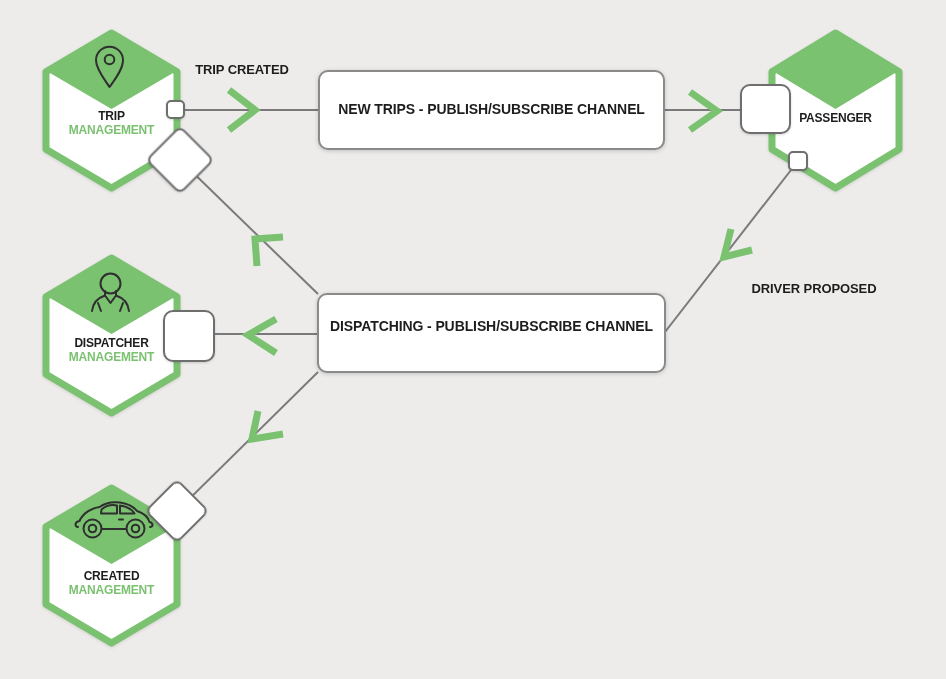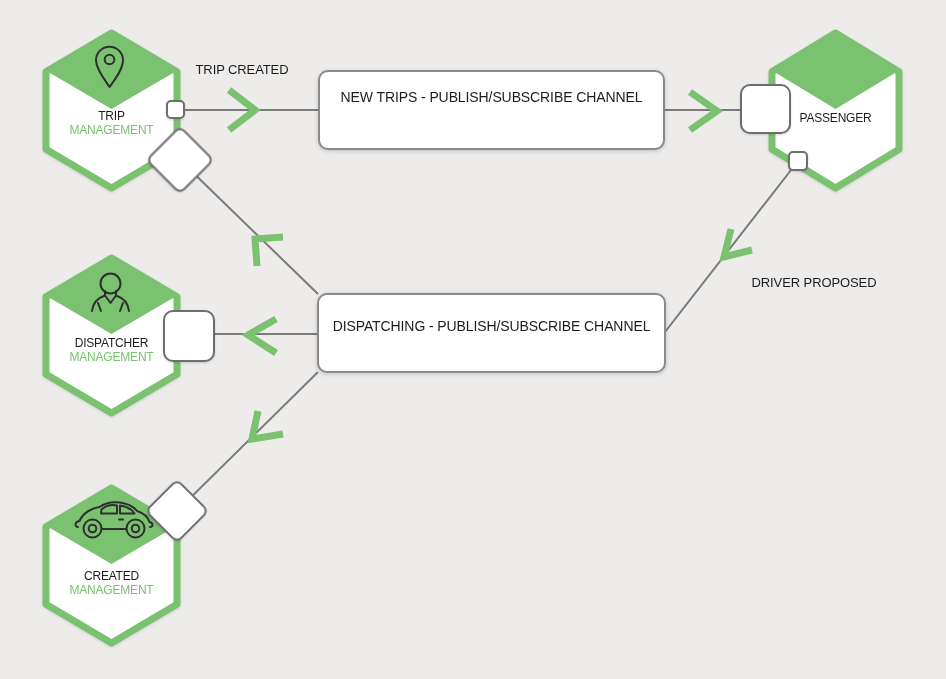--- a/index.html
+++ b/index.html
@@ -12,21 +12,21 @@
   body{background:var(--background);font-family:"Liberation Sans",sans-serif;position:relative}
   #canvas{position:absolute;inset:0;width:946px;height:679px}
   svg{position:absolute;left:0;top:0}
   .edge-line{stroke:var(--line-gray);stroke-width:2;fill:none}
   .hex{fill:var(--node-fill);stroke:var(--accent-green);stroke-width:7;stroke-linejoin:round;filter:drop-shadow(0 1px 1.5px rgba(0,0,0,.12))}
   .hex-face{fill:var(--accent-green)}
   .port{fill:var(--node-fill);stroke:var(--connector-gray);stroke-width:2;filter:drop-shadow(0 1px 1px rgba(0,0,0,.15))}
   .chev{fill:none;stroke:var(--accent-green);stroke-width:7;stroke-linejoin:miter;stroke-linecap:butt}
   .box{fill:var(--node-fill);stroke:var(--box-border);stroke-width:2;filter:drop-shadow(0 1.5px 2px rgba(0,0,0,.18))}
   .icon-stroke{fill:none;stroke:var(--icon-dark);stroke-width:2;stroke-linecap:round;stroke-linejoin:round}
-  .lbl{position:absolute;font-weight:normal;color:var(--text-dark);text-align:center;white-space:nowrap}
+  .lbl{position:absolute;font-weight:bold;color:var(--text-dark);text-align:center;white-space:nowrap}
   .node-lbl{font-size:12px;line-height:13.5px;letter-spacing:-0.2px}
   .node-lbl .l2{color:var(--accent-green)}
   .chan-lbl{display:flex;align-items:center;justify-content:center;font-size:14px;letter-spacing:-0.1px}
   .edge-lbl{font-size:13px;letter-spacing:-0.1px}
 </style>
 </head>
 <body>
 
 <div id="canvas">
 
@@ -111,19 +111,19 @@
   <div class="lbl node-lbl" style="left:46px;top:337px;width:131px">
     <div class="l1">DISPATCHER</div>
     <div class="l2">MANAGEMENT</div>
   </div>
 
   <div class="lbl node-lbl" style="left:46px;top:570px;width:131px">
     <div class="l1">CREATED</div>
     <div class="l2">MANAGEMENT</div>
   </div>
 
-  <div class="lbl chan-lbl" style="left:319px;top:58px;width:345px;height:78px">NEW TRIPS - PUBLISH/SUBSCRIBE CHANNEL</div>
+  <div class="lbl chan-lbl" style="left:319px;top:70px;width:345px;height:78px">NEW TRIPS - PUBLISH/SUBSCRIBE CHANNEL</div>
   <div class="lbl chan-lbl" style="left:318px;top:287px;width:347px;height:78px">DISPATCHING - PUBLISH/SUBSCRIBE CHANNEL</div>
 
   <div class="lbl edge-lbl" style="left:162px;top:62px;width:160px">TRIP CREATED</div>
-  <div class="lbl edge-lbl" style="left:734px;top:275px;width:160px">DRIVER PROPOSED</div>
+  <div class="lbl edge-lbl" style="left:734px;top:281px;width:160px">DRIVER PROPOSED</div>
 
 </div>
 
 </body></html>

